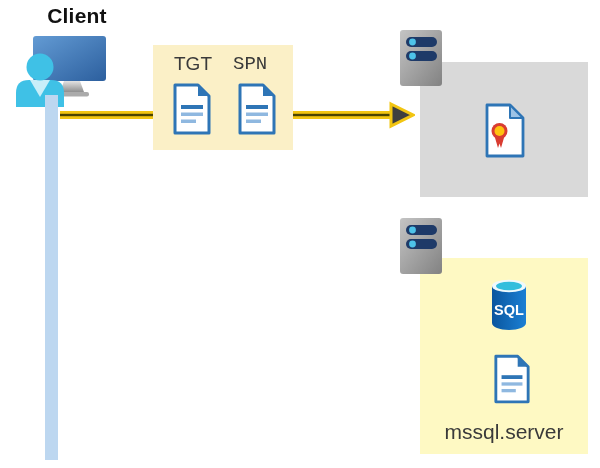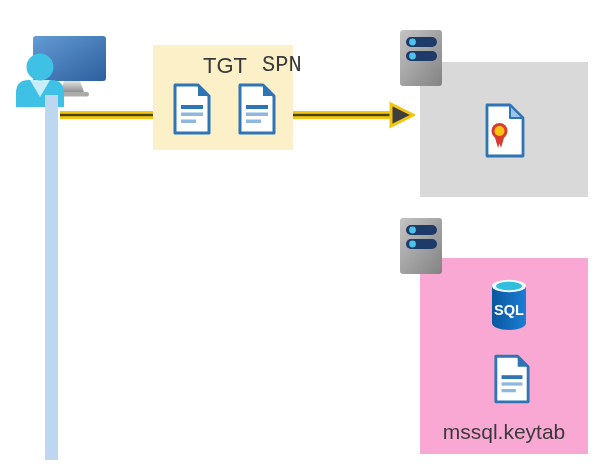--- a/index.html
+++ b/index.html
@@ -5,51 +5,52 @@
   html,body{margin:0;padding:0;background:#fff;}
   .stage{
     position:relative;width:600px;height:468px;background:#ffffff;
     font-family:"Liberation Sans", sans-serif;overflow:hidden;
   }
   .abs{position:absolute;}
   .title{
     font-weight:bold;font-size:20px;color:#111111;line-height:1.15;
     letter-spacing:0.2px;
   }
-  .small-label{font-size:22px;color:#3a3a3a;margin-left:29px;}
+  .small-label{font-size:19px;color:#3a3a3a;}
   
   .client-label{left:22px;top:4px;width:110px;text-align:center;font-size:21px;}
   .client-icon{left:5px;top:30px;}
   .blue-band{left:45px;top:95px;width:13px;height:365px;background:#bdd7f0;}
   
   .arrow-svg{left:55px;top:100px;z-index:1;}
   
   .ticket-box{left:153px;top:45px;width:140px;height:105px;background:#fbf0c7;z-index:2;}
   .tgt-label{left:21px;top:8px;}
   .spn-label{left:80px;top:8px;font-family:Liberation Mono, monospace;}
   .doc-tgt{left:19px;top:38px;}
   .doc-spn{left:84px;top:38px;}
   
   .dc-title{left:455px;top:6px;width:125px;}
   .dc-server{left:398px;top:28px;z-index:3;}
   .dc-box{left:420px;top:62px;width:168px;height:135px;background:#d9d9d9;z-index:2;}
   .cert-icon{left:64px;top:41px;}
   
   .ls-title{left:457px;top:224px;width:140px;}
   .ls-server{left:398px;top:216px;z-index:3;}
-  .ls-box{left:420px;top:258px;width:168px;height:196px;background:#f9a8d4;z-index:2;}
+  .ls-box{left:420px;top:258px;width:168px;height:196px;background:#fef9c3;z-index:2;}
   .sql-icon{left:70px;top:19px;}
   .doc-keytab{left:73px;top:96px;}
   .keytab-label{left:0px;top:162px;width:100%;text-align:center;font-size:21px;color:#3a3a3a;}
 </style>
 </head>
 <body>
 
 <div class="stage">
 
+  <div class="abs title client-label">Client</div>
 
   <svg class="abs client-icon" width="110" height="80" viewBox="0 0 110 80">
     <defs>
       <linearGradient id="mon" x1="0" y1="0" x2="1" y2="1">
         <stop offset="0" stop-color="#639bd4"></stop>
           <stop offset="1" stop-color="#2c5f9e"></stop>
       </linearGradient>
       <linearGradient id="standg" x1="0" y1="0" x2="0" y2="1">
         <stop offset="0" stop-color="#e3e3e3"></stop>
           <stop offset="1" stop-color="#8f8f8f"></stop>
@@ -151,16 +152,16 @@
     </svg>
 
     <svg class="abs doc-keytab" width="38" height="50" viewBox="0 0 40 52">
       <path d="M3,2 H26 L37,13 V50 H3 Z" fill="#ffffff" stroke="#2e75b6" stroke-width="3" stroke-linejoin="round"></path>
       <polygon points="26,2 26,13 37,13" fill="#2e75b6"></polygon>
       <rect x="9" y="22" width="22" height="4" fill="#2e75b6"></rect>
       <rect x="9" y="29.5" width="22" height="3.5" fill="#8fb8e0"></rect>
       <rect x="9" y="36.5" width="15" height="3.5" fill="#8fb8e0"></rect>
     </svg>
 
-    <div class="abs keytab-label">mssql.keytab</div>
+    <div class="abs keytab-label">mssql.server</div>
   </div>
 
 </div>
 
 </body></html>

